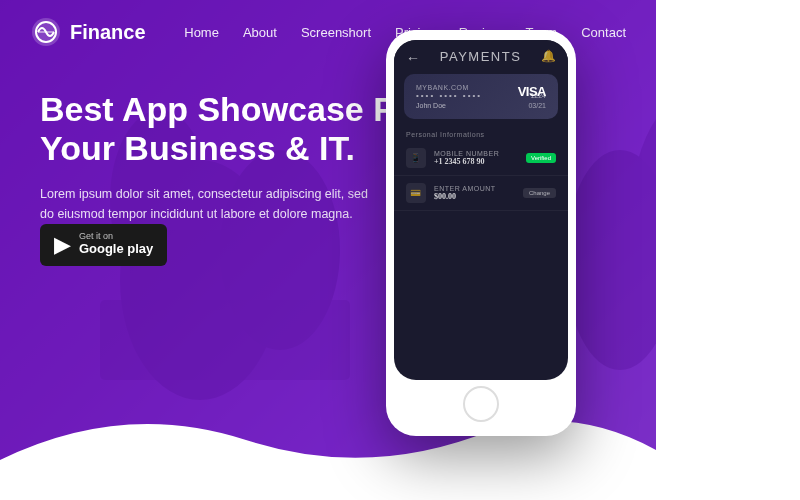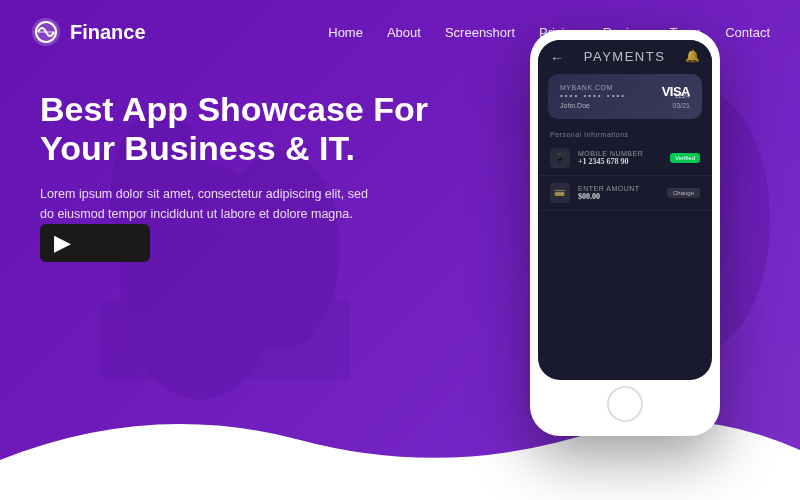--- a/index.html
+++ b/index.html
@@ -1,20 +1,20 @@
 <!DOCTYPE html>
 <html><head>
   <meta charset="utf-8">
   <style>
     * { margin: 0; padding: 0; box-sizing: border-box; }
     body { width: 800px; height: 500px; overflow: hidden; font-family: 'Segoe UI', Arial, sans-serif; }
 
     .hero {
       position: relative;
-      width: 800px;
+      width: 656px;
       height: 500px;
       background: linear-gradient(135deg, #6a0dad 0%, #8b2fc9 40%, #a855f7 70%, #c084fc 100%);
       overflow: hidden;
     }
 
     
     .hero-bg-overlay {
       position: absolute;
       top: 0; left: 0; right: 0; bottom: 0;
       background: rgba(100, 20, 180, 0.75);
@@ -374,20 +374,24 @@
   </nav>
 
   <div class="hero-content">
     <h1 class="hero-title">Best App Showcase For Your Business &amp; IT.</h1>
     <p class="hero-subtitle">Lorem ipsum dolor sit amet, consectetur adipiscing elit, sed do eiusmod tempor incididunt ut labore et dolore magna.</p>
 
     <div class="store-buttons">
 
       <button class="store-btn">
         <span class="store-btn-icon">▶</span>
+        <div class="store-btn-text">
+          <span class="store-btn-small">Get it on</span>
+          <span class="store-btn-name">Google play</span>
+        </div>
       </button>
 
     </div>
   </div>
 
   <div class="phone-wrapper">
     <div class="phone-outer">
       <div class="phone-screen">
 
         <div class="phone-topbar">

